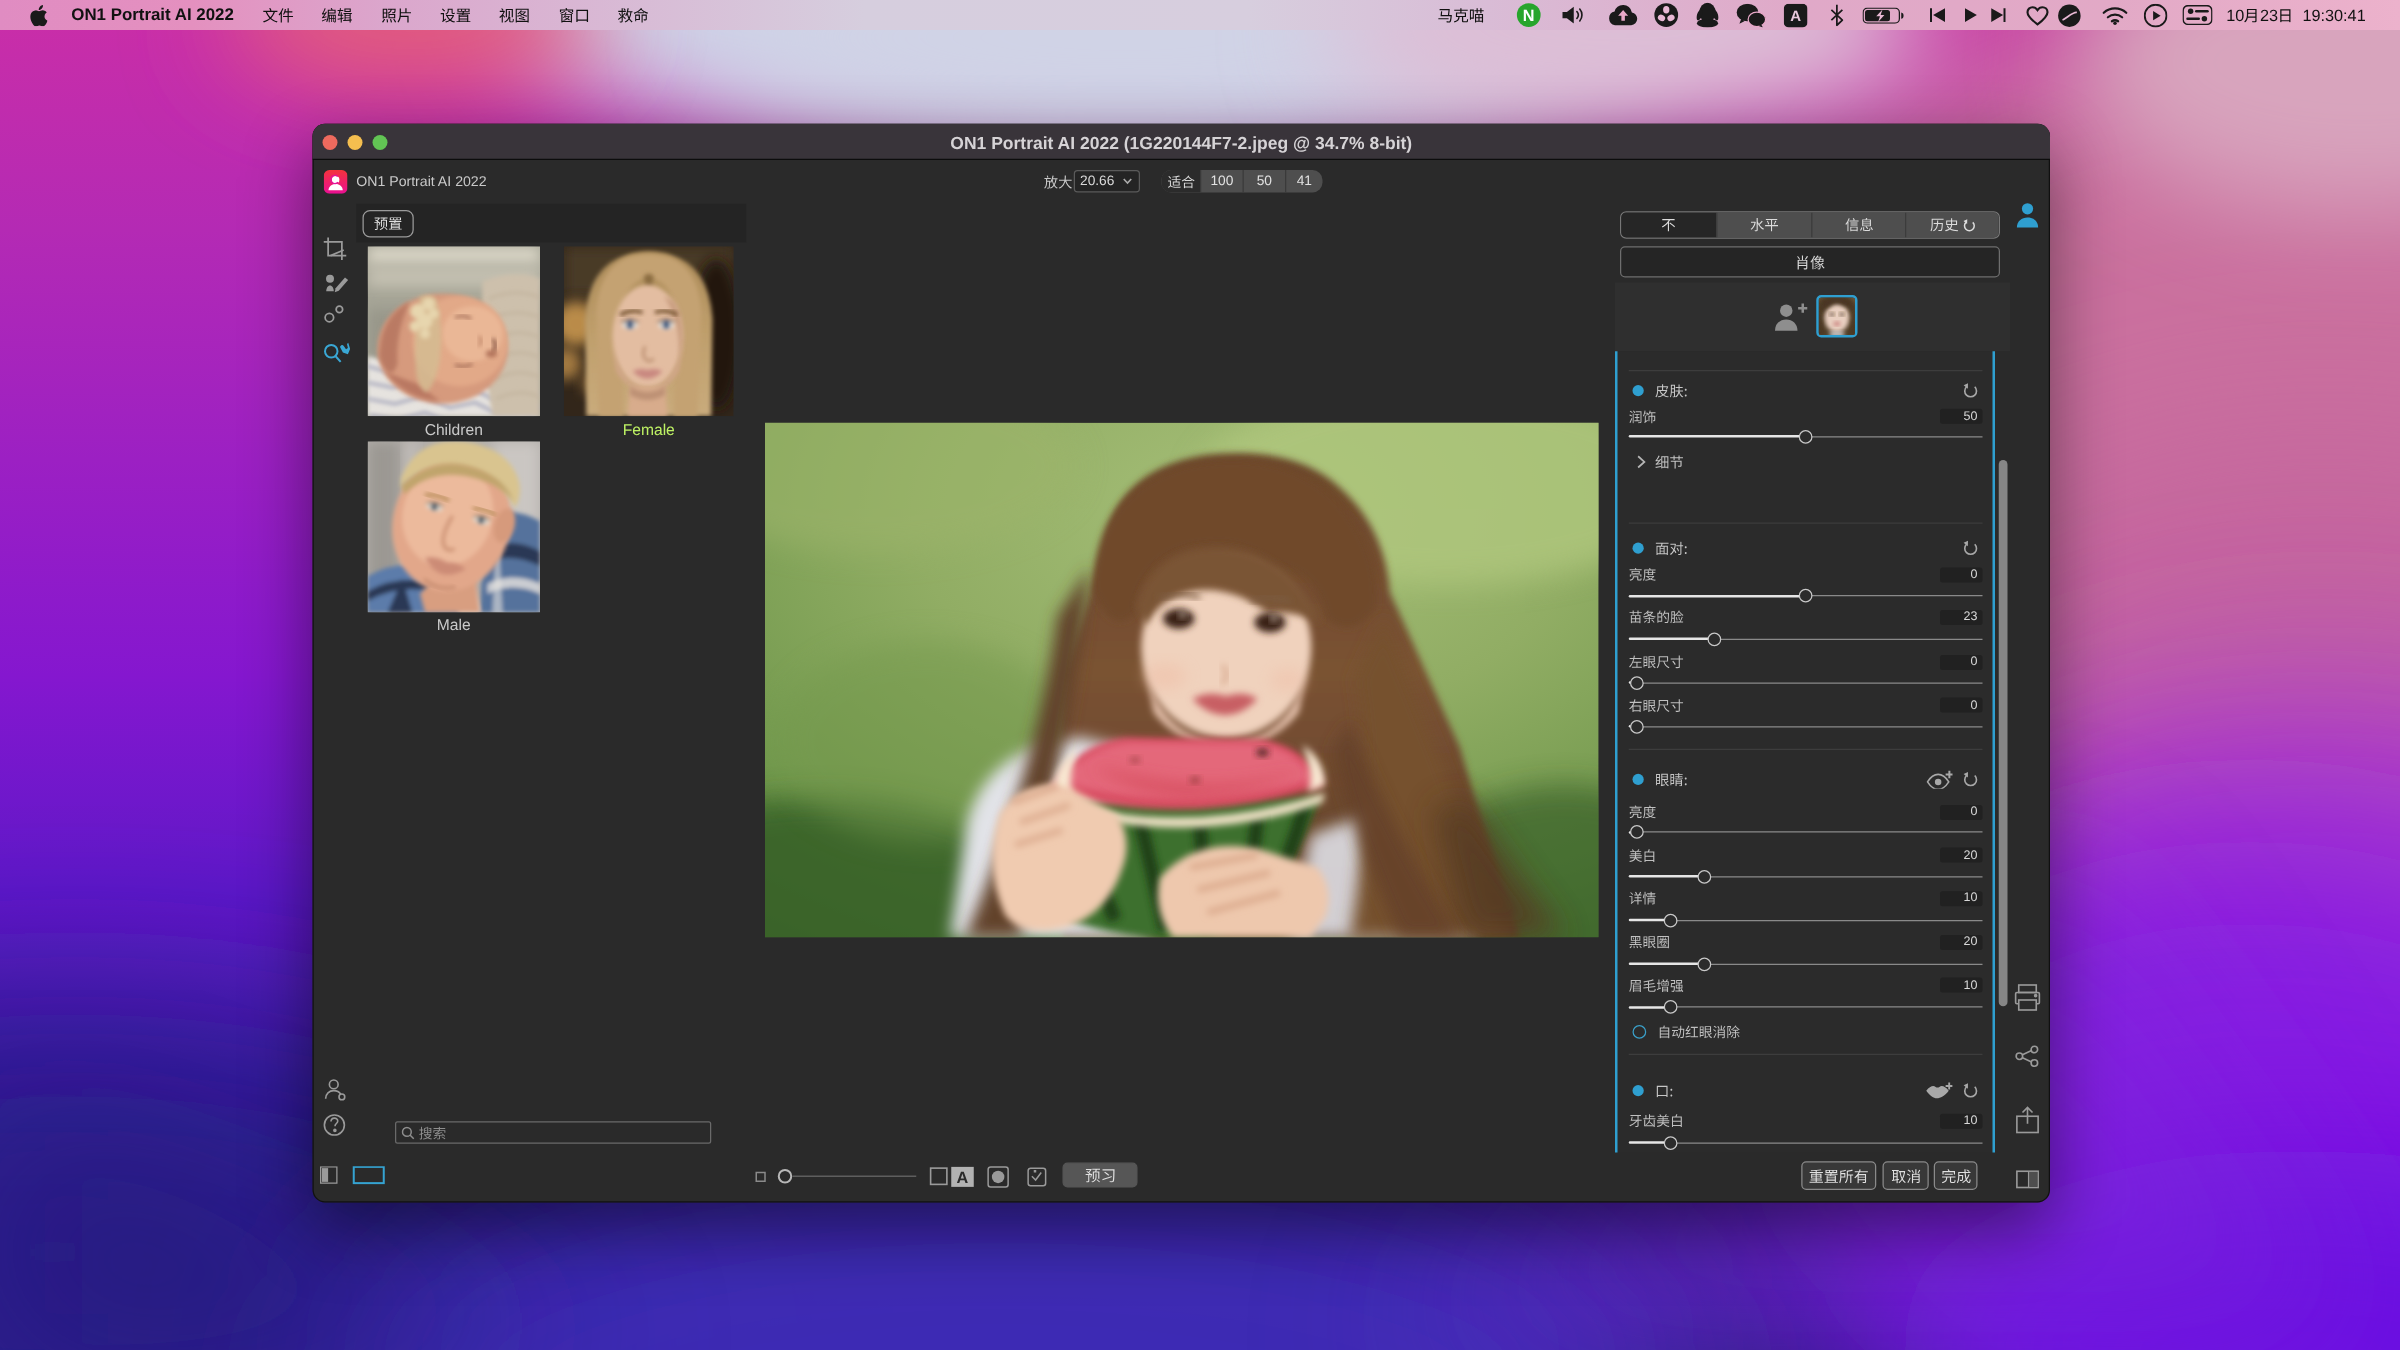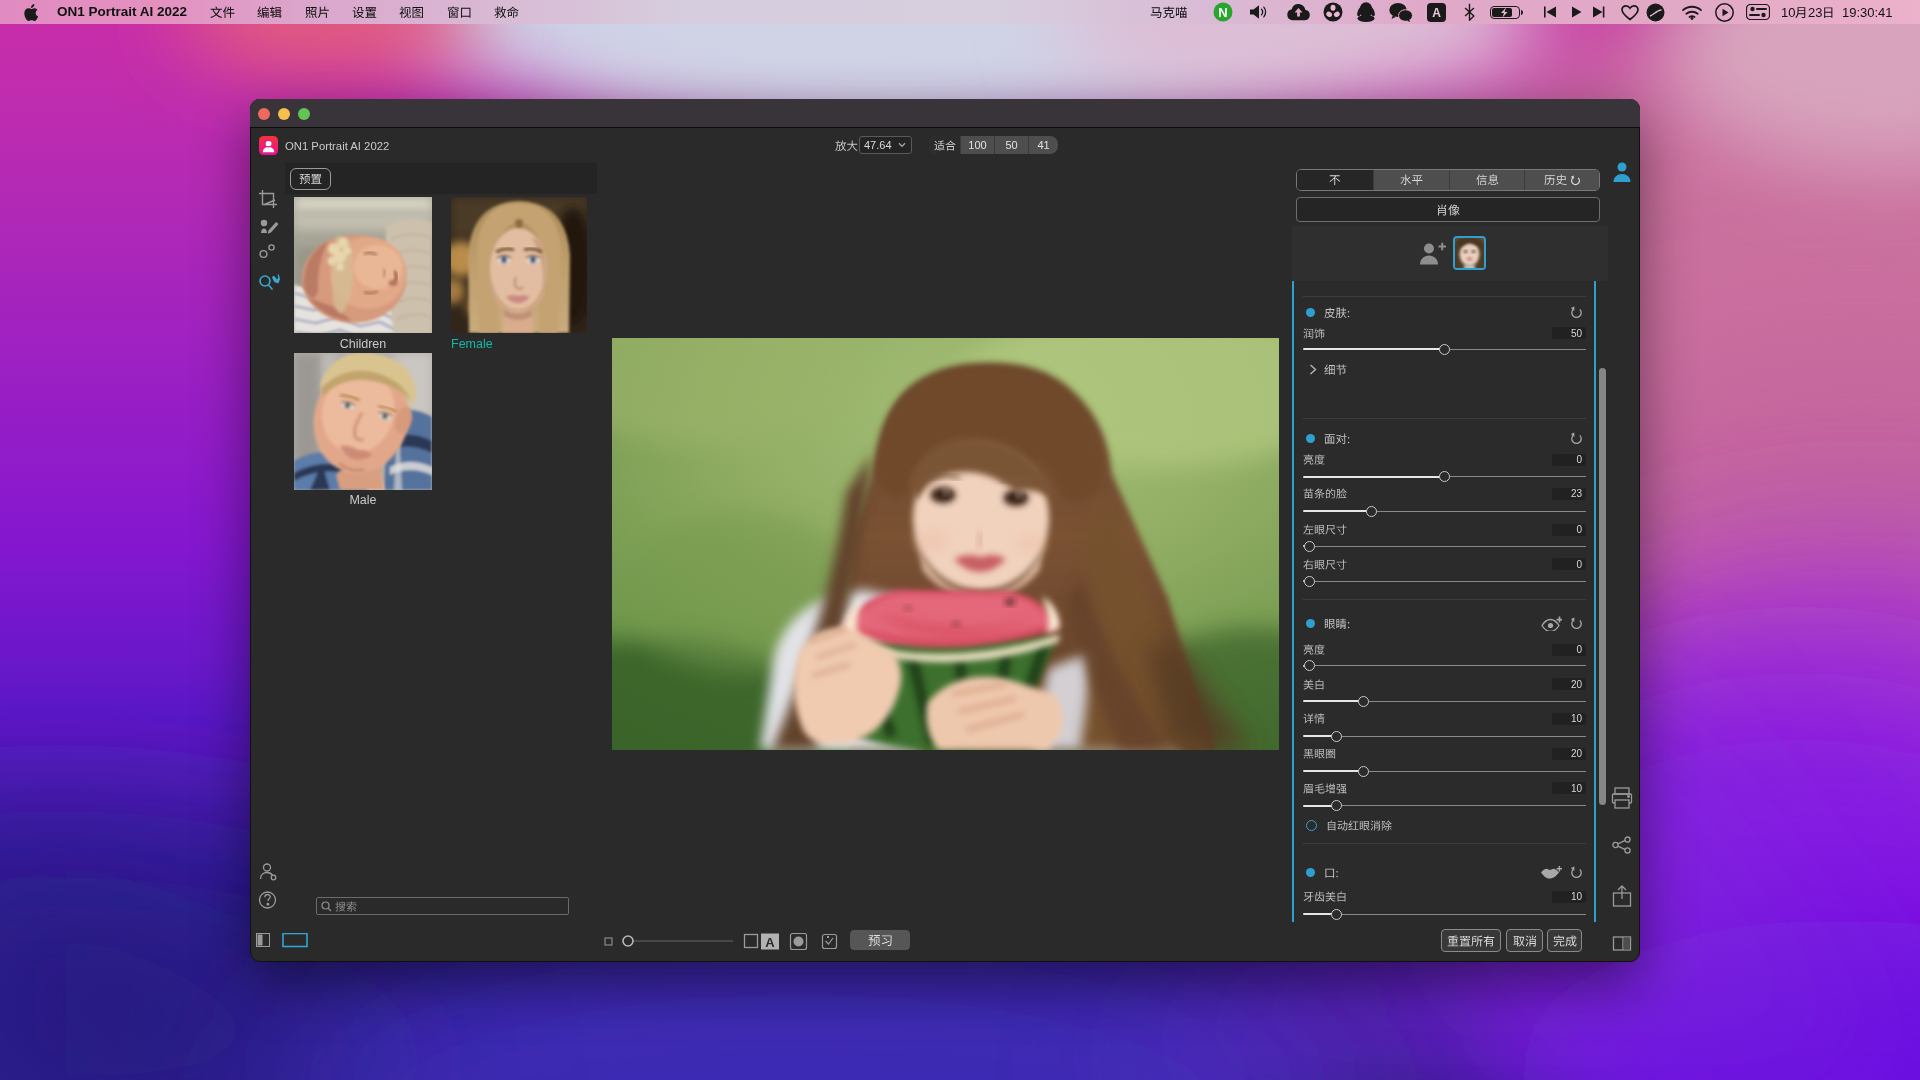--- a/index.html
+++ b/index.html
@@ -178,41 +178,42 @@
     <svg style="display:block" width="12.5" height="12.5" viewBox="0 -176 200 200" fill="#111">
       <path d="M51 -70H150V-14H51ZM51 -85V-139H150V-85ZM35 -154V14H51V1H150V13H166V-154Z"></path>
     </svg>
     <span style="margin-left:7px">19:30:41</span>
   </div>
 <div class="abs" style="left:250px;top:99px;width:1390px;height:863px;background:#2a2a2a;border-radius:10px;box-shadow:0 22px 55px rgba(0,0,0,0.48);outline:1px solid rgba(0,0,0,0.6);outline-offset:-1px;overflow:hidden;">
     <div style="position:absolute;left:0;top:0;width:1390px;height:29px;background:#39343a;border-bottom:1px solid #0c0c0c;"></div>
     <div style="position:absolute;left:7.5px;top:9px;width:12px;height:12px;border-radius:6px;background:#ee6a5e;"></div>
     <div style="position:absolute;left:27.5px;top:9px;width:12px;height:12px;border-radius:6px;background:#f5be4f;"></div>
     <div style="position:absolute;left:47.5px;top:9px;width:12px;height:12px;border-radius:6px;background:#62c454;"></div>
+    <div style="position:absolute;left:0px;top:4.5px;width:1390px;font-size:14px;color:#d6d3d6;font-weight:bold;text-align:center;line-height:21px;">ON1 Portrait AI 2022 (1G220144F7-2.jpeg @ 34.7% 8-bit)</div>
     <svg class="abs" style="left:9px;top:37px" width="19" height="19" viewBox="0 0 19 19">
 <defs>
         <linearGradient id="on1g" x1="0" y1="0" x2="0" y2="1">
           <stop offset="0" stop-color="#f4333c"></stop>
           <stop offset="1" stop-color="#e90f92"></stop>
         </linearGradient>
       </defs>
 <rect width="19" height="19" rx="4.5" fill="url(#on1g)"></rect>
 <circle cx="9.5" cy="7.7" r="3" fill="#fff"></circle>
 <path d="M3.8 16.2c0-3.1 2.6-5.1 5.7-5.1s5.7 2 5.7 5.1z" fill="#fff"></path>
 <path d="M11.2 5.2a3.3 3.3 0 1 0 .2 4.6" fill="none" stroke="#e5129b" stroke-width="1.1"></path>
 </svg>
     <div style="position:absolute;left:35px;top:38.525px;width:200px;font-size:11.3px;color:#c9c9c9;font-weight:normal;text-align:left;line-height:16.95px;">ON1 Portrait AI 2022</div>
     <div style="position:absolute;left:585px;top:40.75px;">
       <svg style="display:block" width="23.0" height="11.5" viewBox="0 -176 400 200" fill="#c9c9c9">
         <path d="M41 -165C45 -156 50 -145 51 -137L65 -142C63 -149 59 -160 54 -168ZM9 -136V-122H32V-80C32 -52 29 -20 5 6C9 9 14 13 16 16C43 -13 47 -47 47 -80V-81H74C73 -26 71 -7 68 -2C67 0 65 1 62 1C59 1 51 1 43 0C45 4 47 10 47 14C56 14 64 14 69 14C74 13 77 12 81 7C86 0 87 -22 88 -88C89 -90 89 -95 89 -95H47V-122H98V-136ZM125 -117H163C159 -91 153 -70 143 -51C135 -70 128 -91 124 -115ZM122 -168C116 -134 105 -100 89 -79C92 -76 98 -71 101 -68C106 -75 111 -83 115 -93C120 -72 126 -53 135 -37C123 -20 107 -6 86 3C89 6 94 13 95 16C115 6 131 -7 143 -23C153 -6 167 7 184 16C186 12 191 6 194 3C176 -5 163 -19 152 -36C164 -58 172 -84 178 -117H192V-131H129C133 -142 135 -154 138 -166Z"></path>
         <path transform="translate(200 0)" d="M92 -168C92 -152 92 -132 89 -111H12V-95H87C79 -57 59 -18 9 3C13 6 18 12 20 16C69 -7 90 -45 100 -84C116 -38 142 -3 180 16C183 11 188 5 192 2C153 -15 127 -51 113 -95H188V-111H105C108 -132 108 -152 108 -168Z"></path>
       </svg>
     </div>
     <div style="position:absolute;left:609px;top:37px;width:53px;height:18px;background:#242424;border:1px solid #5a5a5a;border-radius:3px;"></div>
-    <div style="position:absolute;left:614px;top:37.75px;width:32px;font-size:11px;color:#d9d9d9;font-weight:normal;text-align:left;line-height:16.5px;">47.64</div>
+    <div style="position:absolute;left:614px;top:37.75px;width:32px;font-size:11px;color:#d9d9d9;font-weight:normal;text-align:left;line-height:16.5px;">20.66</div>
     <svg class="abs" style="left:648px;top:43px" width="8" height="6" viewBox="0 0 8 6">
       <path d="M1 1.2l3 3.2 3-3.2" stroke="#aaa" stroke-width="1.3" fill="none"></path>
     </svg>
     <div class="abs" style="left:679px;top:37px;width:129px;height:18px;border-radius:8px;background:#4e4e4e;overflow:hidden;display:flex;">
       <div style="width:31px;background:#2b2b2b;display:flex;align-items:center;justify-content:center;">
         <svg style="display:block" width="22.0" height="11.0" viewBox="0 -176 400 200" fill="#d9d9d9">
           <path d="M12 -153C23 -143 36 -129 42 -120L54 -129C48 -138 34 -152 23 -161ZM92 -68H162V-35H92ZM50 -97H8V-83H35V-21C27 -17 17 -9 8 0L17 13C27 0 38 -10 45 -10C49 -10 56 -4 64 0C78 8 95 10 119 10C138 10 174 9 188 8C188 4 191 -3 192 -7C173 -4 143 -3 119 -3C98 -3 80 -4 67 -12C59 -16 54 -20 50 -22ZM77 -80V-23H177V-80H134V-106H191V-119H134V-145C151 -148 167 -150 179 -154L171 -167C147 -159 105 -154 70 -152C72 -148 73 -143 74 -140C88 -141 104 -142 119 -143V-119H61V-106H119V-80Z"></path>
           <path transform="translate(200 0)" d="M103 -169C83 -138 46 -111 8 -96C12 -92 16 -87 19 -83C29 -87 40 -93 50 -99V-89H151V-102C161 -96 172 -90 183 -84C185 -89 190 -95 194 -98C162 -111 134 -128 110 -153L117 -162ZM55 -103C72 -114 88 -127 101 -142C116 -126 132 -113 150 -103ZM39 -65V16H54V4H148V15H163V-65ZM54 -10V-51H148V-10Z"></path>
         </svg>
       </div>
@@ -253,21 +254,21 @@
 </g>
 </svg>
     <div style="position:absolute;left:35px;top:64px;width:312px;height:31px;background:#242424;"></div>
     <div style="position:absolute;left:40px;top:69px;width:41px;height:22px;border:1px solid #9a9a9a;border-radius:6px;display:flex;align-items:center;justify-content:center;">
       <svg style="display:block" width="23.0" height="11.5" viewBox="0 -176 400 200" fill="#e0e0e0">
         <path d="M134 -99V-59C134 -38 129 -11 82 4C85 7 89 12 91 15C142 -4 148 -34 148 -59V-99ZM145 -18C158 -8 174 7 182 16L192 5C184 -3 167 -17 155 -27ZM18 -122C30 -113 45 -102 56 -94H8V-81H41V-2C41 1 40 1 37 1C34 1 25 1 14 1C17 5 19 11 19 16C33 16 42 15 48 13C53 11 55 6 55 -2V-81H76C73 -70 69 -59 65 -51L77 -48C82 -59 88 -77 93 -92L84 -95L82 -94H68L72 -99C68 -103 61 -108 54 -112C66 -123 79 -138 87 -153L78 -159L76 -158H12V-145H66C59 -136 51 -126 44 -120L26 -131ZM100 -126V-30H114V-112H169V-31H184V-126H145L152 -146H192V-159H93V-146H135C134 -139 132 -132 130 -126Z"></path>
         <path transform="translate(200 0)" d="M130 -150H164V-132H130ZM83 -150H116V-132H83ZM38 -150H70V-132H38ZM38 -85V-1H11V10H189V-1H162V-85H99L102 -97H184V-109H104L106 -121H179V-160H23V-121H91L89 -109H14V-97H87L85 -85ZM52 -1V-14H147V-1ZM52 -55H147V-43H52ZM52 -64V-75H147V-64ZM52 -34H147V-23H52Z"></path>
       </svg>
     </div>
     <div style="position:absolute;left:44px;top:236.125px;width:138px;font-size:12.5px;color:#c9c9c9;font-weight:normal;text-align:center;line-height:18.75px;">Children</div>
-    <div style="position:absolute;left:201px;top:236.125px;width:136px;font-size:12.5px;color:#14b8a6;font-weight:normal;line-height:18.75px;">Female</div>
+    <div style="position:absolute;left:201px;top:236.125px;width:136px;font-size:12.5px;color:#bef264;font-weight:normal;text-align:center;line-height:18.75px;">Female</div>
     <div style="position:absolute;left:44px;top:392.125px;width:138px;font-size:12.5px;color:#c9c9c9;font-weight:normal;text-align:center;line-height:18.75px;">Male</div>
     <div class="abs" style="left:1046px;top:70px;width:304px;height:22px;border:1px solid #777;border-radius:5px;overflow:hidden;display:flex;">
       <div style="width:76px;background:#262626;display:flex;align-items:center;justify-content:center;">
         <svg style="display:block" width="11.5" height="11.5" viewBox="0 -176 200 200" fill="#dcdcdc">
           <path d="M112 -96C136 -80 166 -56 180 -41L192 -52C177 -68 147 -90 123 -105ZM14 -154V-139H103C83 -104 49 -71 9 -51C12 -48 17 -42 19 -38C47 -52 72 -73 92 -96V16H108V-117C113 -124 118 -131 122 -139H186V-154Z"></path>
         </svg>
       </div>
       <div style="width:76px;background:#4e4e4e;border-left:1px solid #3c3c3c;display:flex;align-items:center;justify-content:center;">
         <svg style="display:block" width="23.0" height="11.5" viewBox="0 -176 400 200" fill="#dcdcdc">
           <path d="M14 -117V-102H63C54 -62 33 -32 8 -15C11 -13 17 -7 20 -4C48 -24 72 -61 81 -114L72 -117L69 -117ZM163 -130C154 -117 138 -99 125 -87C118 -97 113 -108 108 -119V-168H92V-4C92 -1 91 0 88 0C85 0 74 0 63 0C65 4 68 12 69 16C84 16 94 16 100 13C106 10 108 6 108 -5V-89C127 -53 153 -21 184 -5C186 -9 191 -15 195 -19C171 -30 149 -51 132 -75C146 -87 164 -105 177 -121Z"></path>

